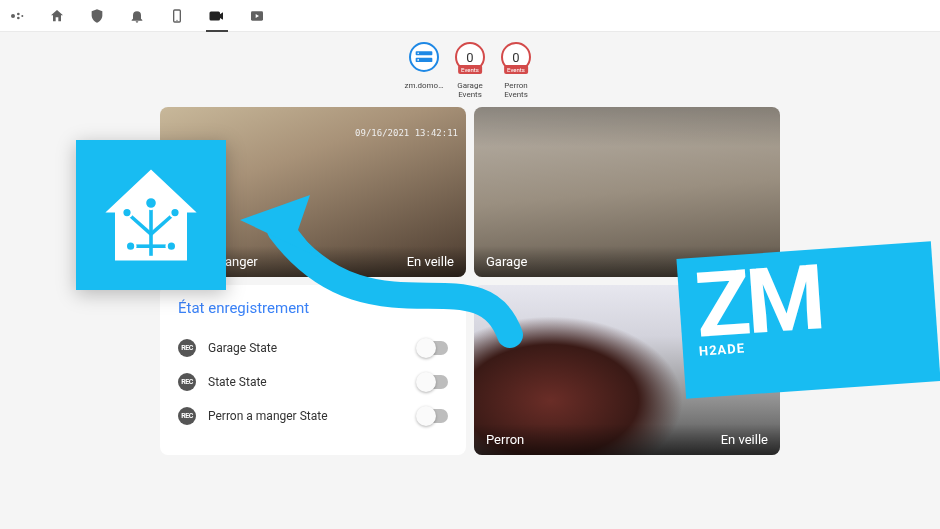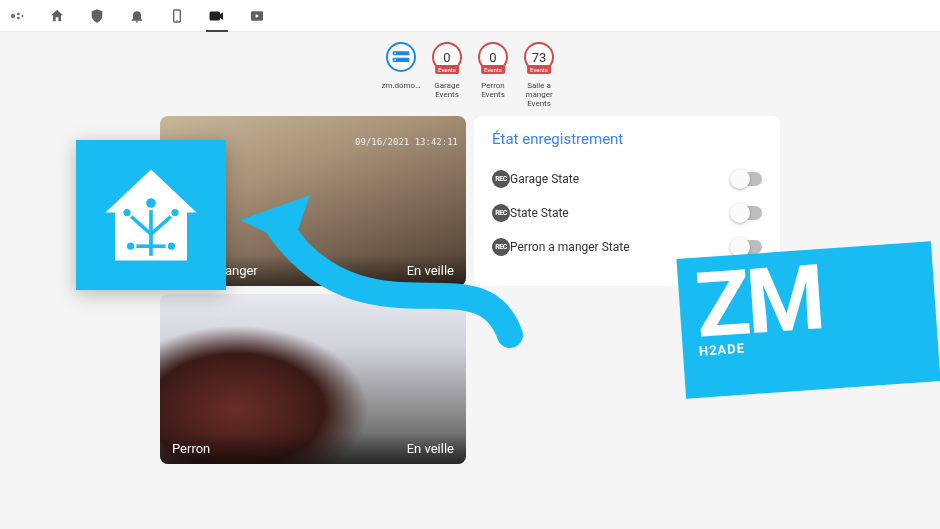--- a/index.html
+++ b/index.html
@@ -135,21 +135,21 @@
   }
   .panel h3 {
     font-size: 15px;
     font-weight: 400;
     color: #3b82f6;
     margin-bottom: 14px;
   }
   .panel .row {
     display: flex;
     align-items: center;
-    gap: 0;
+    gap: 12px;
     padding: 8px 0;
     color: #333;
     font-size: 12px;
   }
   .panel .row .rec {
     width: 18px; height: 18px;
     border-radius: 50%;
     background: #555;
     color: #fff;
     font-size: 7px;
@@ -277,35 +277,34 @@
       </div>
     <div class="clabel">Garage Events</div>
   </div>
   <div class="chip">
     <div class="circle">
         <span>0</span>
         <span class="badge">Events</span>
       </div>
     <div class="clabel">Perron Events</div>
   </div>
-  <div class="chip">
-    <div class="circle">
-        <span>73</span>
-        <span class="badge">Events</span>
-      </div>
-    <div class="clabel">Salle a manger Events</div>
-  </div>
 </div>
 
 <div class="grid">
   <div class="cam kitchen">
     <div class="ts">09/16/2021 13:42:11</div>
     <div class="overlay">
       <span>Salle à manger</span>
       <span>En veille</span>
+    </div>
+  </div>
+  <div class="cam garage">
+    <div class="overlay">
+      <span>Garage</span>
+      <span></span>
     </div>
   </div>
   <div class="panel">
     <h3>État enregistrement</h3>
     <div class="row">
       <span class="rec">REC</span>
       <span>Garage State</span>
       <span class="sw"></span>
     </div>
     <div class="row">

